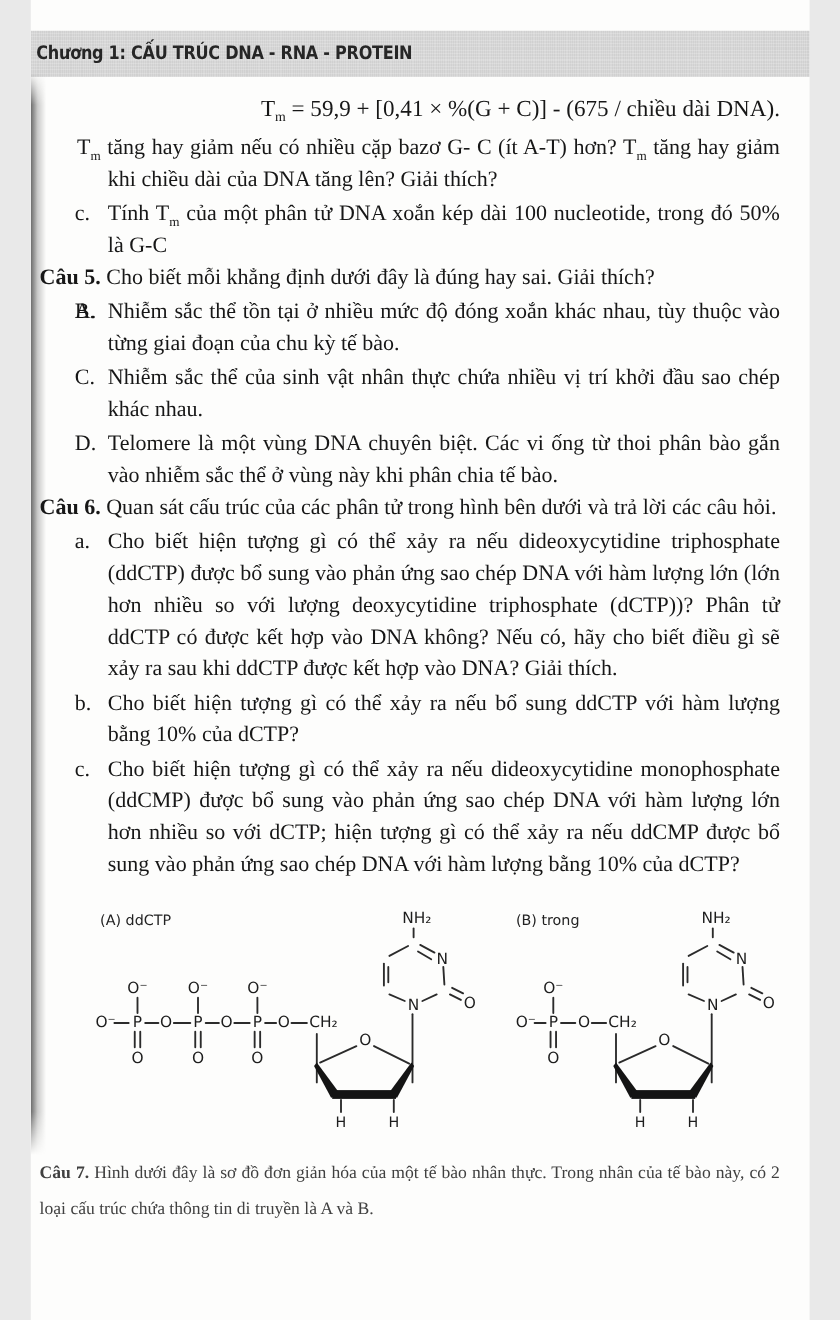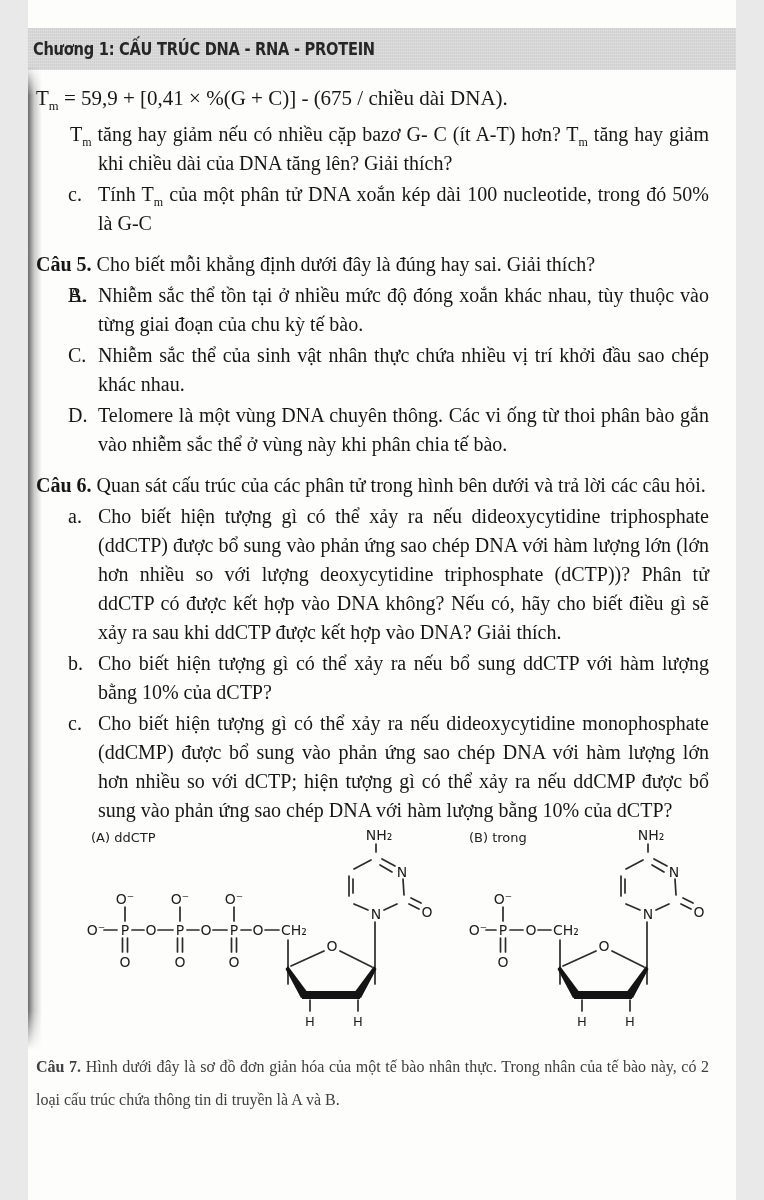--- a/index.html
+++ b/index.html
@@ -33,24 +33,24 @@
     background:linear-gradient(to right, rgba(70,70,70,.8), rgba(110,110,110,.35) 45%, rgba(255,255,255,0));
     -webkit-mask-image:linear-gradient(to bottom, transparent, #000 3%, #000 96%, transparent);
             mask-image:linear-gradient(to bottom, transparent, #000 3%, #000 96%, transparent);
     filter:blur(.4px);
   }
   
   .body-text{
     position:absolute; left:8px; right:27px; top:84px;
     font-size:20px; line-height:29px; color:#171717;
   }
-  .formula{ text-align:left; margin:0 0 7px 0; font-size:21px; }
+  .formula{ text-align:right; margin:0 0 7px 0; font-size:21px; }
   sub{ font-size:.6em; line-height:0; }
   .hang{ padding-left:62px; text-indent:-28px; text-align:justify; margin-top:2px; }
-  .q{ margin-top:12px; text-align:justify; }
+  .q{ margin-top:0; text-align:justify; }
   .q .q-label{ font-weight:700; }
   .item{ position:relative; padding-left:62px; text-align:justify; margin-top:2px; }
   .item .marker{ position:absolute; left:32px; top:0; text-indent:0; }
   
   .figure{ position:absolute; left:0; top:825px; width:764px; height:225px;padding-left:16px; }
   .fig-label{
     position:absolute; top:5px;
     font-family:"DejaVu Sans","Liberation Sans",sans-serif;
     font-size:13px; color:#222;
   }
@@ -105,21 +105,21 @@
     <div class="item">
       <span class="marker">B.</span>
       <span>Nhiễm sắc thể tồn tại ở nhiều mức độ đóng xoắn khác nhau, tùy thuộc vào từng giai đoạn của chu kỳ tế bào.</span>
     </div>
     <div class="item">
       <span class="marker">C.</span>
       <span>Nhiễm sắc thể của sinh vật nhân thực chứa nhiều vị trí khởi đầu sao chép khác nhau.</span>
     </div>
     <div class="item">
       <span class="marker">D.</span>
-      <span>Telomere là một vùng DNA chuyên thông. Các vi ống từ thoi phân bào gắn vào nhiễm sắc thể ở vùng này khi phân chia tế bào.</span>
+      <span>Telomere là một vùng DNA chuyên biệt. Các vi ống từ thoi phân bào gắn vào nhiễm sắc thể ở vùng này khi phân chia tế bào.</span>
     </div>
 
     <div class="q">
       <span class="q-label">Câu 6.</span>
       <span>Quan sát cấu trúc của các phân tử trong hình bên dưới và trả lời các câu hỏi.</span>
     </div>
 
     <div class="item">
       <span class="marker">a.</span>
       <span>Cho biết hiện tượng gì có thể xảy ra nếu dideoxycytidine triphosphate (ddCTP) được bổ sung vào phản ứng sao chép DNA với hàm lượng lớn (lớn hơn nhiều so với lượng deoxycytidine triphosphate (dCTP))? Phân tử ddCTP có được kết hợp vào DNA không? Nếu có, hãy cho biết điều gì sẽ xảy ra sau khi ddCTP được kết hợp vào DNA? Giải thích.</span>

